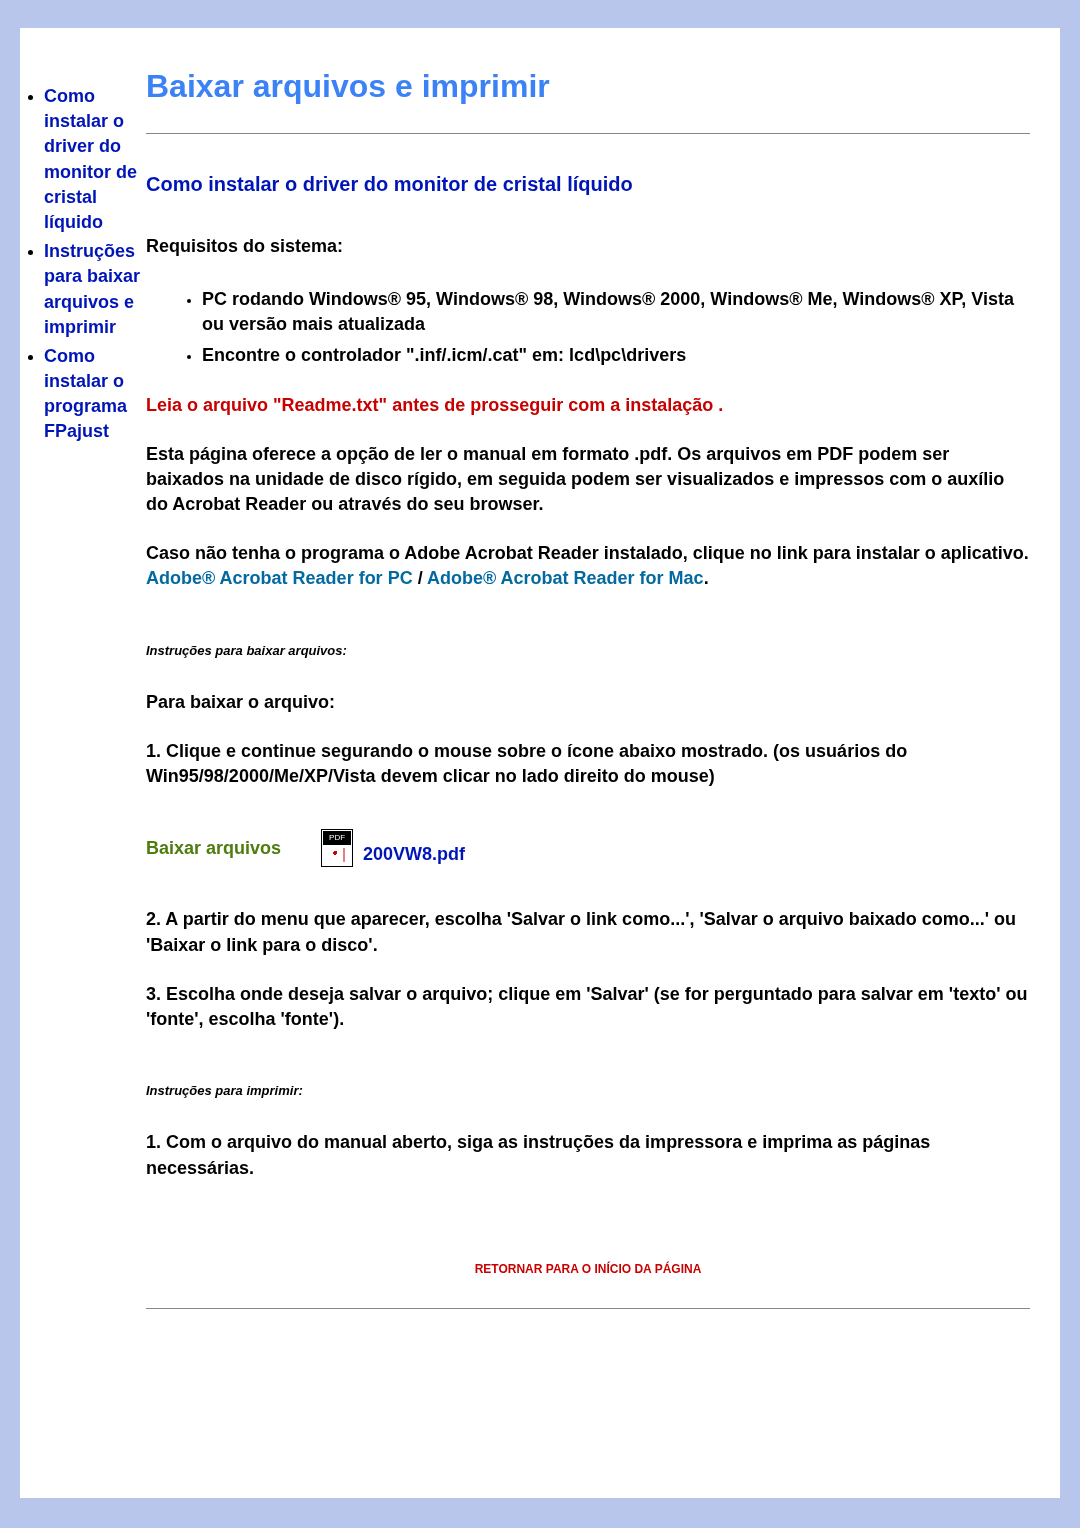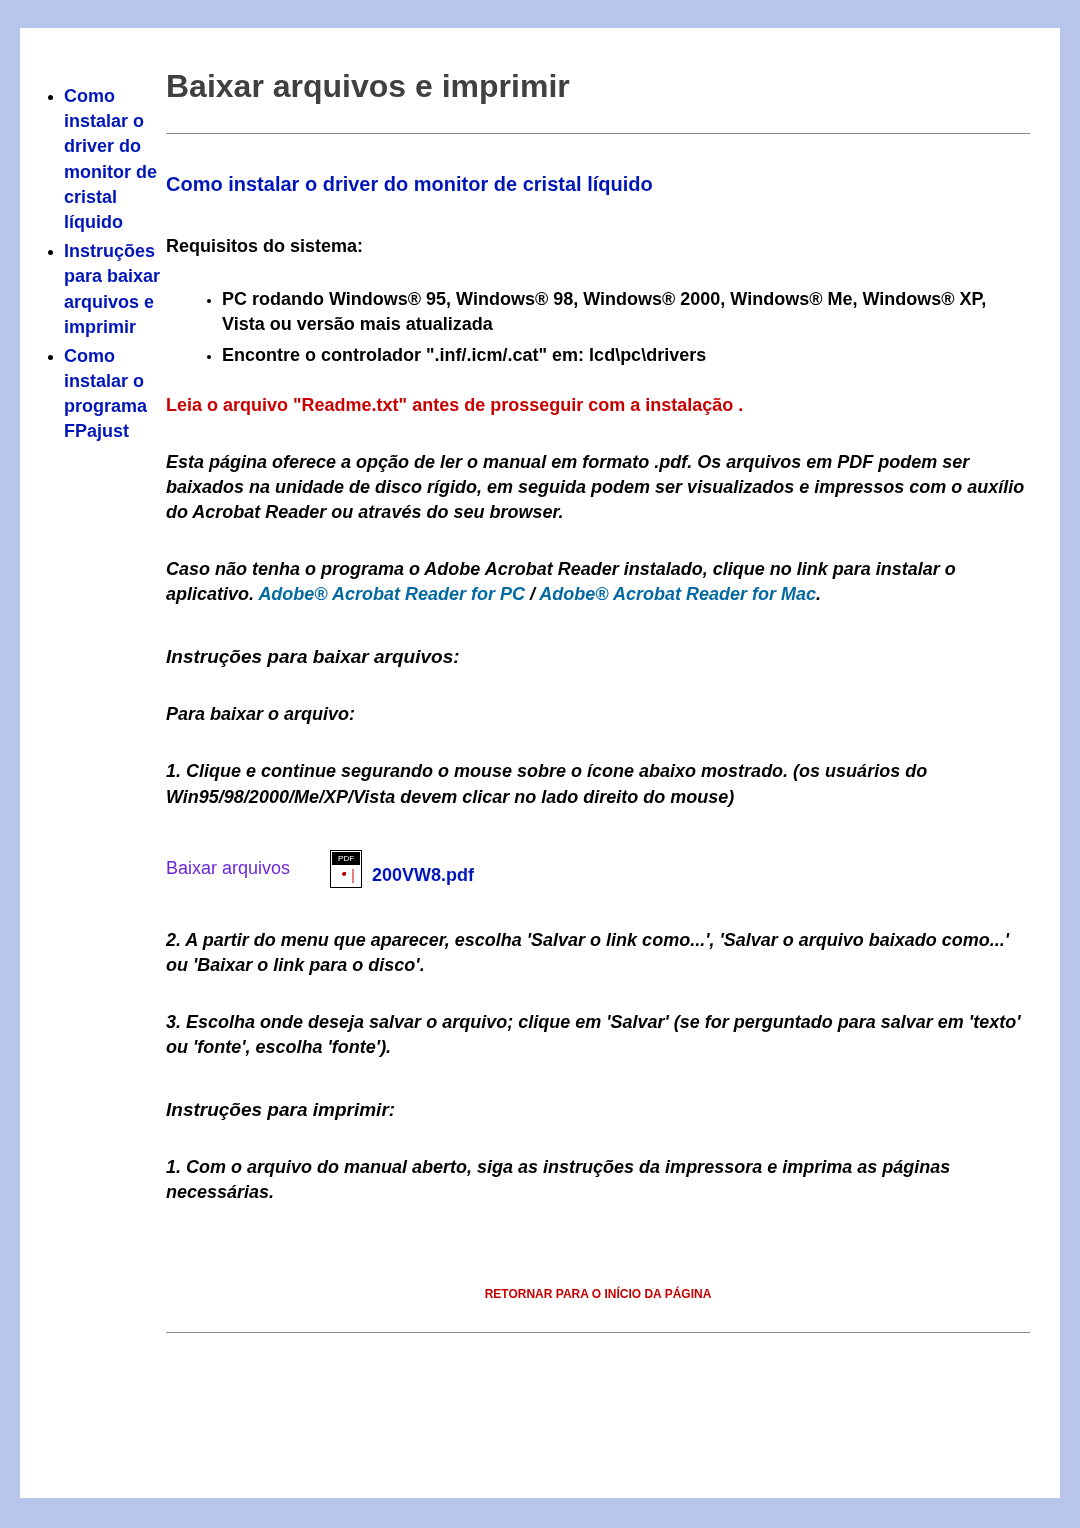--- a/index.html
+++ b/index.html
@@ -9,21 +9,20 @@
     font-family: Arial, Helvetica, sans-serif;
     font-size: 18px;
     color: #000;
     line-height: 1.4;
   }
   .page {
     background: #fff;
     margin: 28px 20px 28px 20px;
     min-height: 1470px;
     display: flex;
-    padding-left: 20px;
   }
   .sidebar {
     width: 124px;
     padding: 56px 0 0 2px;
     flex-shrink: 0;
   }
   .sidebar ul {
     list-style: disc;
     padding-left: 22px;
     margin: 0;
@@ -33,21 +32,21 @@
     font-weight: bold;
     margin-bottom: 4px;
     cursor: pointer;
   }
   .sidebar li::marker { color: #000; font-size: 16px; }
   .main {
     flex: 1;
     padding: 36px 30px 30px 0;
   }
   h1 {
-    color: #404040;
+    color: #3b82f6;
     font-size: 32px;
     font-weight: bold;
     margin: 0 0 24px 0;
   }
   hr {
     border: none;
     border-top: 1px solid #888;
     margin: 8px 0 36px 0;
   }
   hr.bottom { margin-top: 30px; margin-bottom: 40px; }
@@ -58,49 +57,48 @@
     margin: 0 0 36px 0;
   }
   .ital {
     font-weight: bold;
     margin-bottom: 28px;
     display: block;
   }
   .subital {
     font-style: italic;
     font-weight: bold;
-    font-size: 19px;
-    margin-top: 36px;
+    font-size: 13px;
+    margin-top: 50px;
     margin-bottom: 30px;
     display: block;
   }
   .bullets {
     list-style: disc;
     padding-left: 56px;
     margin: 0 0 24px 0;
     font-weight: bold;
   }
   .bullets li { margin-bottom: 6px; }
   .bullets li::marker { font-size: 14px; color: #000; }
   .red { color: #c80000; font-weight: bold; }
   .para {
     font-weight: bold;
-    margin-top: 32px;
+    margin-top: 24px;
     margin-bottom: 24px;
-    font-style: italic;
   }
   .link-red { color: #0369a1; font-weight: bold; cursor: pointer; }
   .download-row {
     display: flex;
     align-items: center;
     gap: 40px;
     margin-top: 40px;
     margin-bottom: 40px;
   }
-  .download-label { color: #6d28d9; font-weight: normal; line-height: 1.3; }
+  .download-label { color: #4d7c0f; font-weight: bold; line-height: 1.3; }
   .pdf-cell { display: flex; align-items: flex-end; gap: 10px; }
   .pdf-icon {
     width: 30px; height: 36px;
     border: 1px solid #000;
     position: relative;
     background: #fff;
     display:inline-block;
   }
   .pdf-icon::before {
     content: "PDF";

